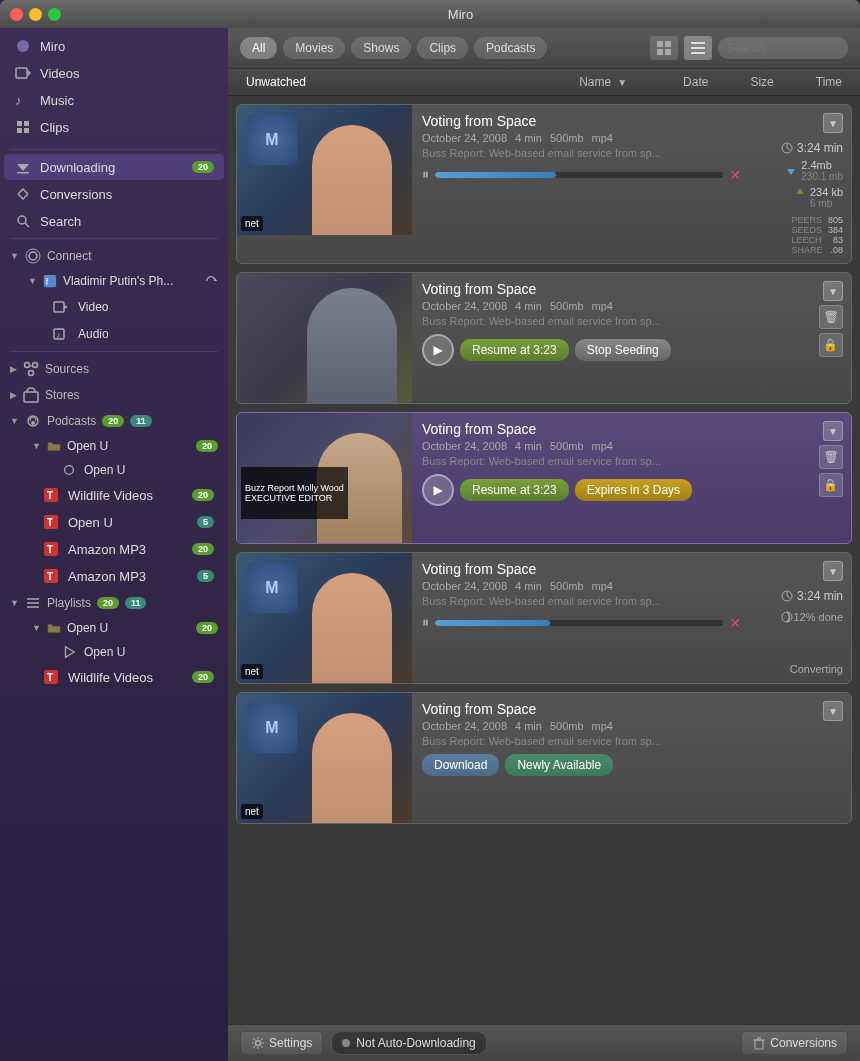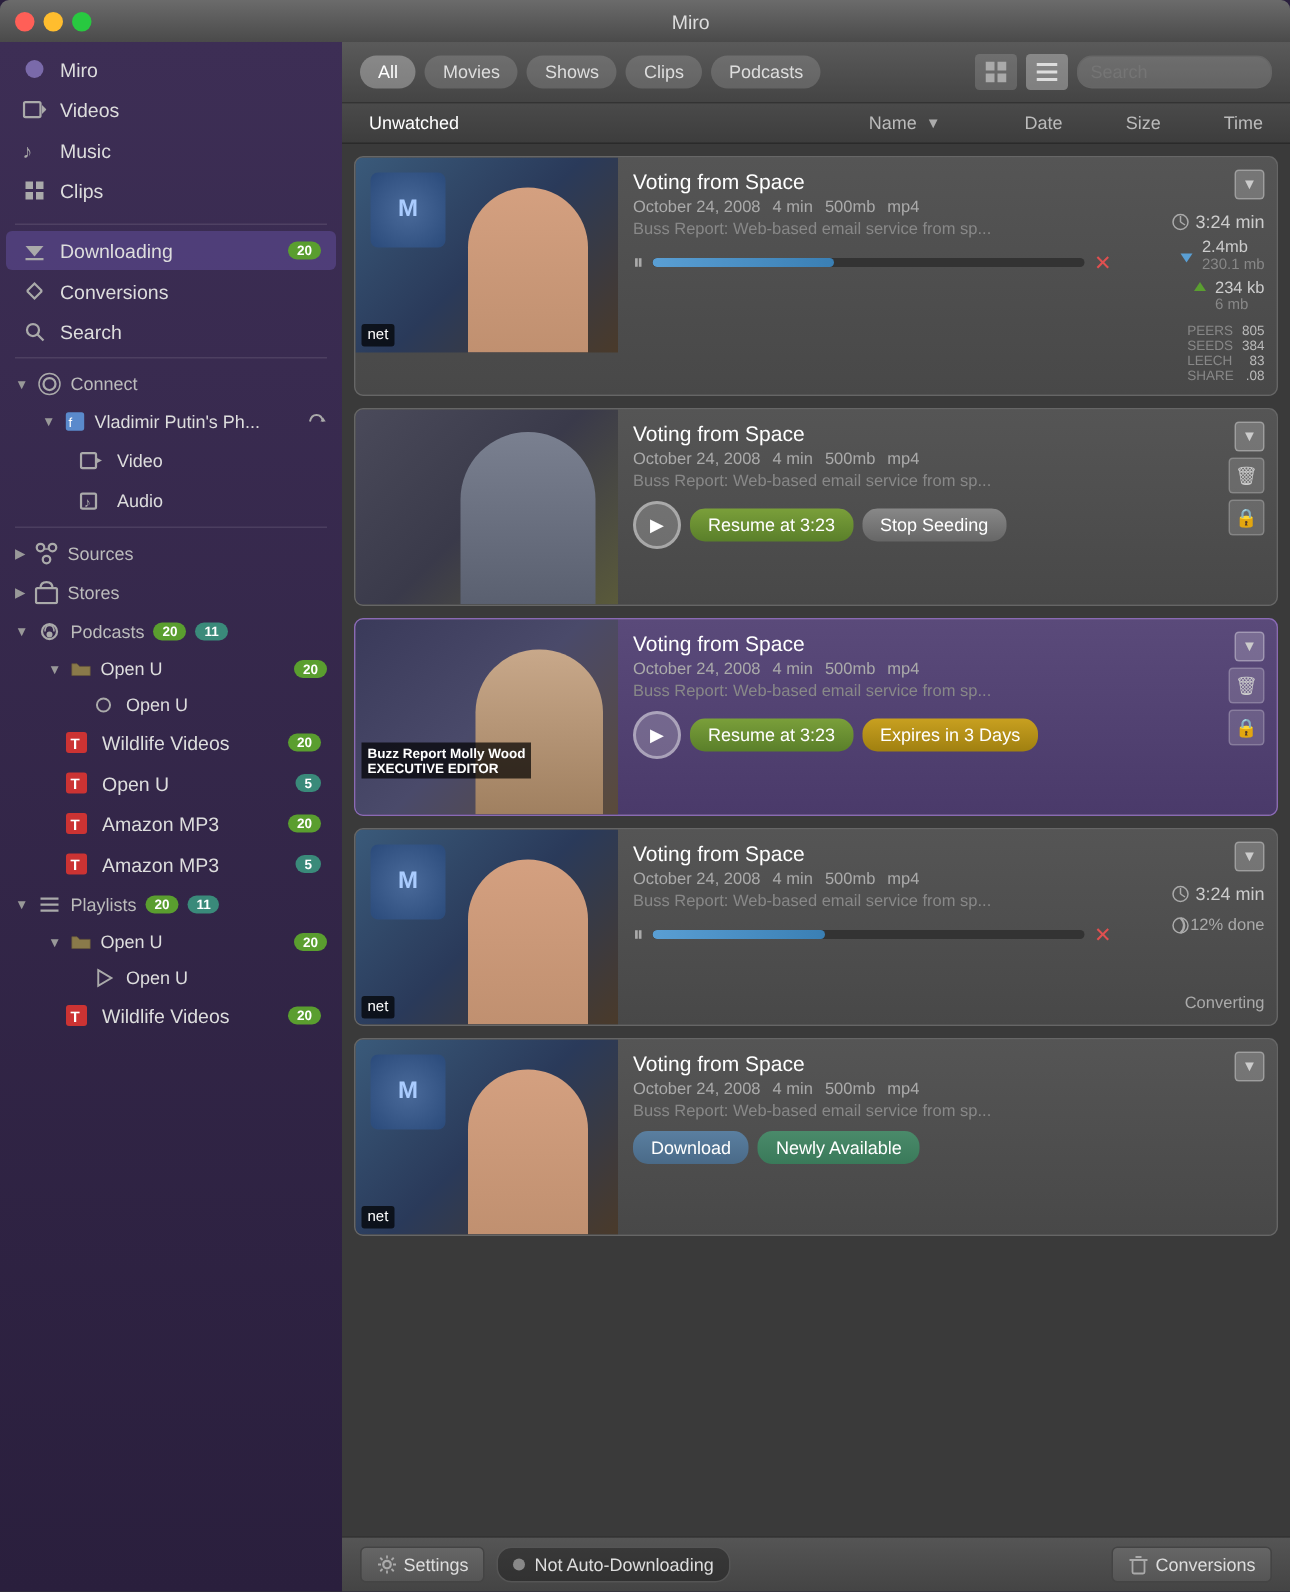--- a/index.html
+++ b/index.html
@@ -850,21 +850,21 @@
         <div class="video-side-info">
           <div class="dropdown-arrow">▼</div>
           <div class="icon-btn">🗑</div>
           <div class="icon-btn">🔒</div>
         </div>
       </div>
 
       <div class="video-item highlighted">
         <div class="video-thumb thumb-img3">
           <div style="position:absolute;right:10px;bottom:0;width:85px;height:110px;background:linear-gradient(to bottom,#c8a88a,#a08060);border-radius:42px 42px 0 0;"></div>
-          <div style="position:absolute;bottom:24px;left:4px;background:rgba(0,0,0,0.7);color:#fff;font-size:9px;padding:2px 4px;font-weight:bold;">Buzz Report  Molly Wood<br>EXECUTIVE EDITOR</div>
+          <div style="position:absolute;bottom:24px;left:4px;background:rgba(0,0,0,0.7);color:#fff;font-size:9px;padding:16px 4px;">Buzz Report  Molly Wood<br>EXECUTIVE EDITOR</div>
         </div>
         <div class="video-meta">
           <div class="video-title">Voting from Space</div>
           <div class="video-info">
             <span>October 24, 2008</span>
             <span>4 min</span>
             <span>500mb</span>
             <span>mp4</span>
           </div>
           <div class="video-desc">

